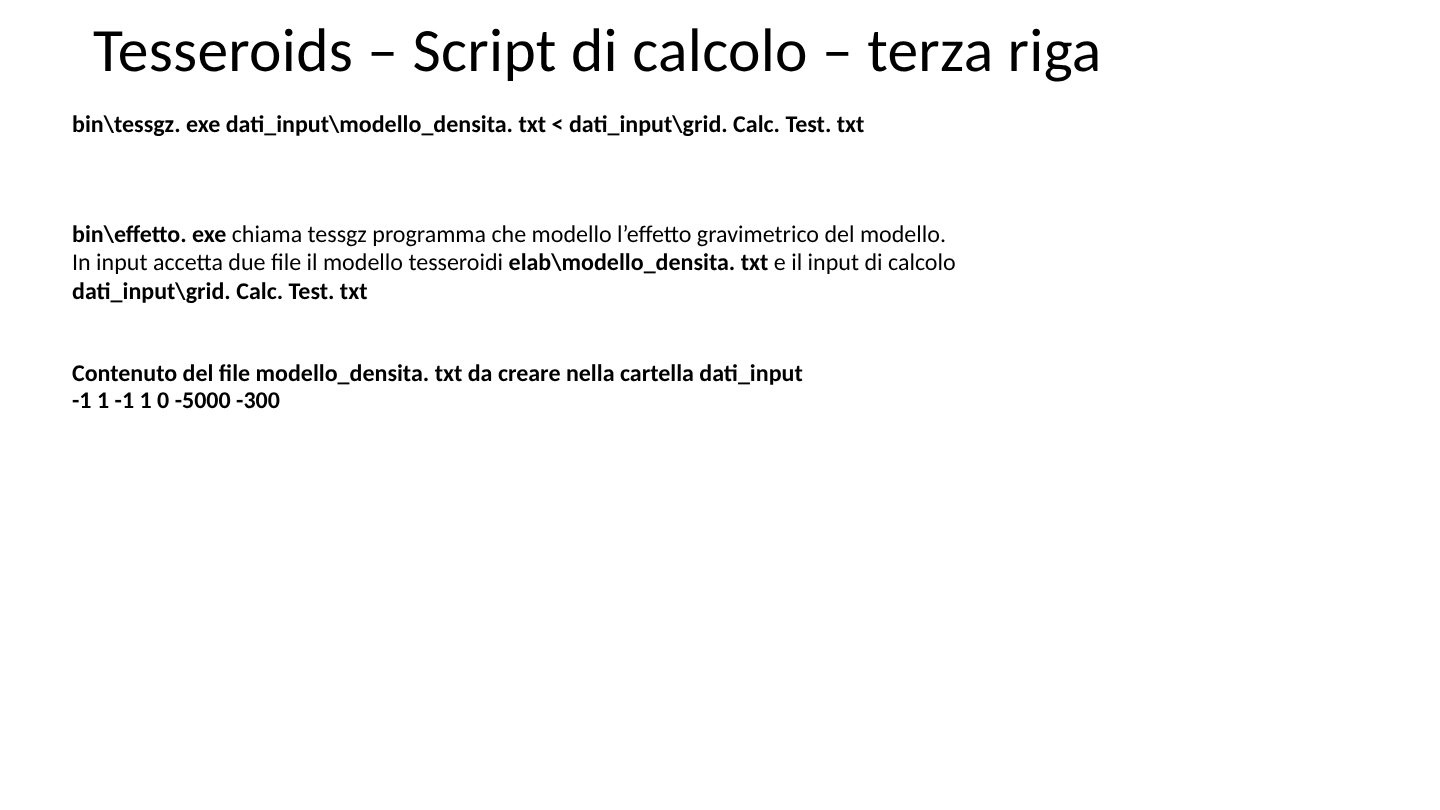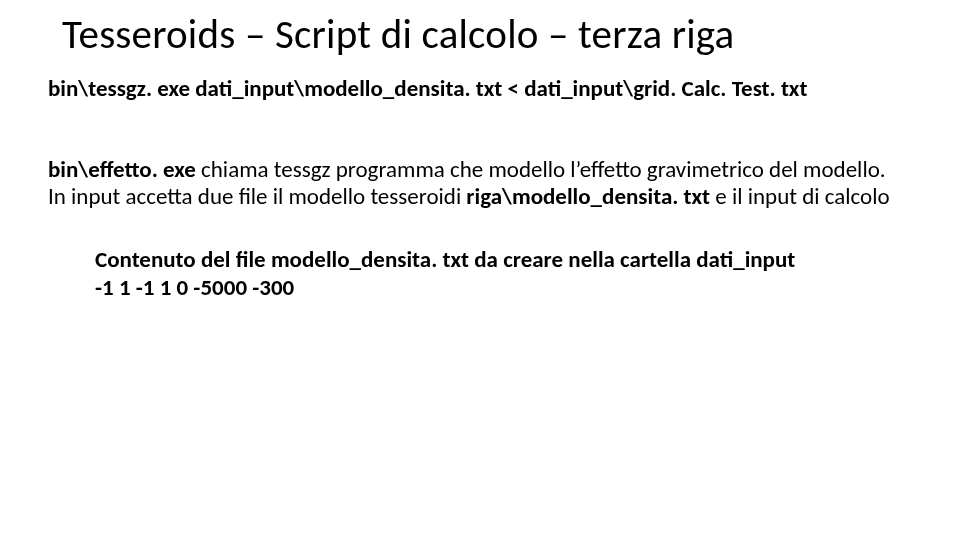--- a/index.html
+++ b/index.html
@@ -20,56 +20,56 @@
   }
   .title {
     font-family: "Calibri Light", Calibri, "Segoe UI", Arial, sans-serif;
     font-weight: 300;
     font-size: 41px;
     letter-spacing: 0.2px;
     margin: 0 0 18px 14px;
     line-height: 1.1;
   }
   .block {
-    font-size: 23px;
+    font-size: 16px;
     line-height: 1.18;
   }
   .cmd {
     font-weight: 700;
     margin-bottom: 54px;
   }
   .cmd .line2 {
     padding-left: 240px;
     display: block;
   }
   .desc {
     margin-bottom: 36px;
   }
   .desc b {
     font-weight: 700;
   }
   .footer {
     font-weight: 700;
-    margin-left: 47px;
   }
 </style>
 </head>
 <body>
 
 <div class="slide">
 
   <h1 class="title">Tesseroids – Script di calcolo – terza riga</h1>
 
   <div class="block cmd">
     <span>bin\tessgz. exe dati_input\modello_densita. txt &lt; dati_input\grid. Calc. Test. txt</span><br>
   </div>
 
   <div class="block desc">
     <b>bin\effetto. exe</b><span> chiama tessgz programma che modello l’effetto gravimetrico del modello.</span><br>
-    <span>In input accetta due file il modello tesseroidi </span><b>riga\modello_densita. txt</b><span> e il input di calcolo </span><br>
+    <span>In input accetta due file il modello tesseroidi </span><b>elab\modello_densita. txt</b><span> e il input di calcolo </span><br>
+    <b>dati_input\grid. Calc. Test. txt</b>
   </div>
 
   <div class="block footer">
     <span>Contenuto del file modello_densita. txt da creare nella cartella dati_input</span><br>
     <span>-1 1 -1 1 0 -5000 -300</span>
   </div>
 
 </div>
 
 </body></html>

